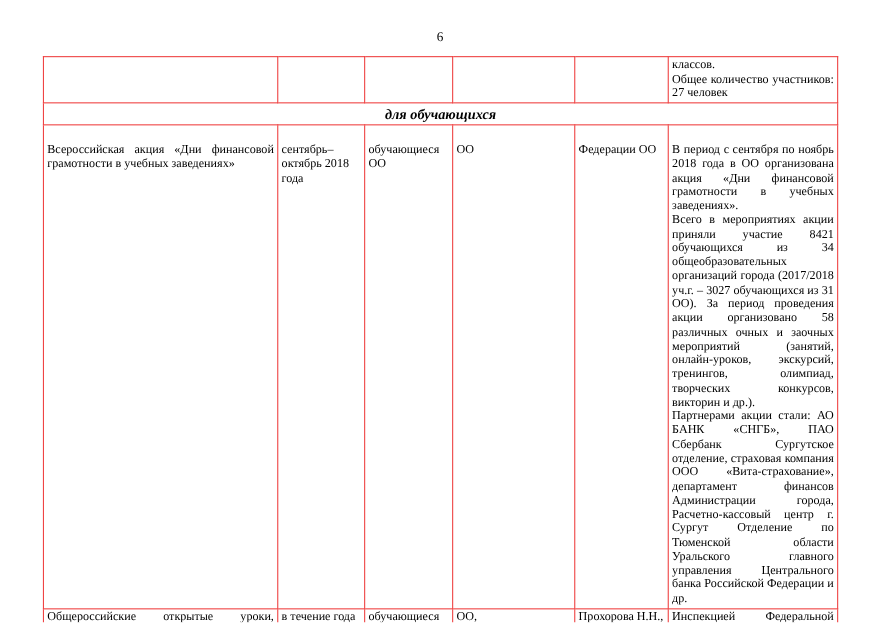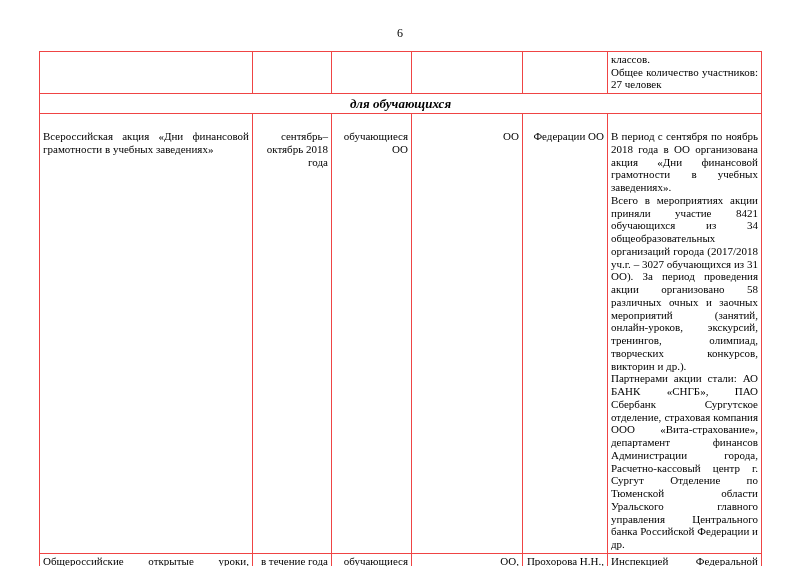--- a/index.html
+++ b/index.html
@@ -35,21 +35,21 @@
     vertical-align: top;
     padding: 1px 3px 2px 3px;
     white-space: pre-line;
     overflow-wrap: break-word;
     hyphens: auto;
     font-family: Liberation Serif, serif;
     -webkit-hyphens: auto;
   }
 
   .t-left    { text-align: justify; }
-  .t-center  { text-align: right; }
+  .t-center  { text-align: left; }
   .t-justify { text-align: justify; }
 
   tr.carryover-row { height: 40px; }
   tr.section-row   { height: 20px; }
 
   .section-header {
     text-align: center;
     font-weight: 700;
     font-style: italic;
     font-size: 13px;

